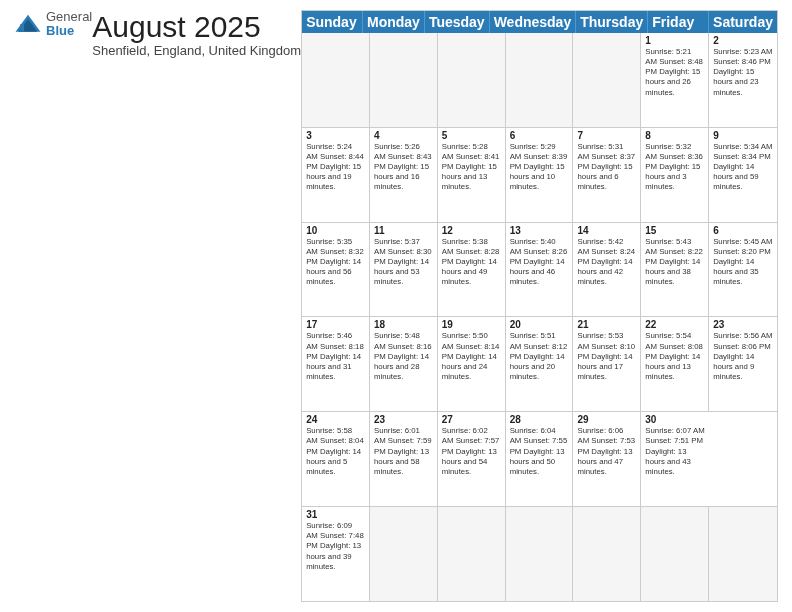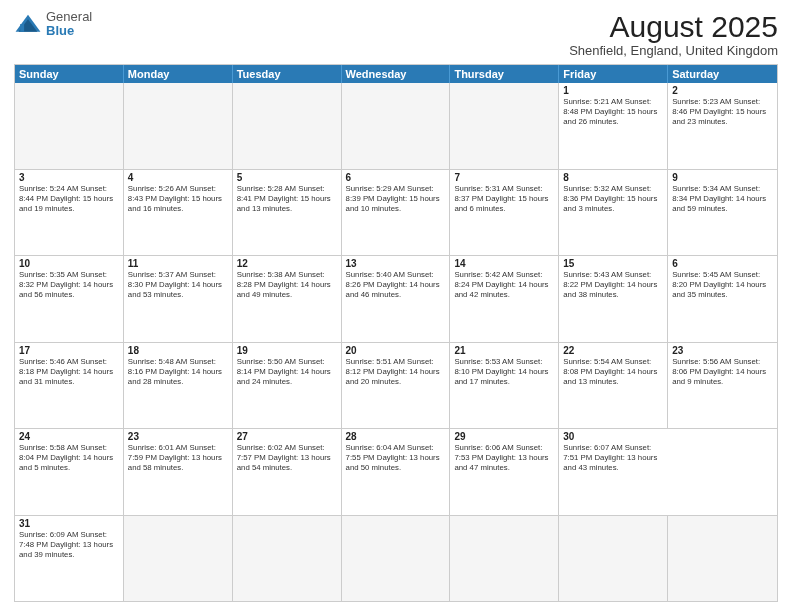--- a/index.html
+++ b/index.html
@@ -8,21 +8,21 @@
       background: #fff;
       width: 792px;
       height: 612px;
       overflow: hidden;
     }
     .page {
       width: 792px;
       height: 612px;
       padding: 10px 14px;
       display: flex;
-      flex-direction: column;
+      flex-direction: row;
     }
     .header {
       display: flex;
       align-items: flex-start;
       justify-content: space-between;
       margin-bottom: 6px;
     }
     .logo {
       display: flex;
       align-items: center;
@@ -31,21 +31,20 @@
     .logo-text {
       font-size: 13px;
       color: #555;
       line-height: 1.1;
     }
     .logo-icon {
       width: 28px;
       height: 22px;
     }
     .title-block {
-      text-align: right;
     }
     .main-title {
       font-size: 30px;
       font-weight: normal;
       color: #222;
       line-height: 1.1;
     }
     .subtitle {
       font-size: 13px;
       color: #444;
@@ -56,21 +55,21 @@
       flex-direction: column;
       border: 1px solid #ccc;
     }
     .cal-header {
       display: grid;
       grid-template-columns: repeat(7, 1fr);
       background: #2a7ab5;
     }
     .cal-header-cell {
       color: #fff;
-      font-size: 11px;
+      font-size: 14px;
       font-weight: bold;
       padding: 3px 4px;
       border-right: 1px solid #4a9ad4;
       text-align: left;
     }
     .cal-header-cell:last-child { border-right: none; }
     .cal-body {
       flex: 1;
       display: flex;
       flex-direction: column;

